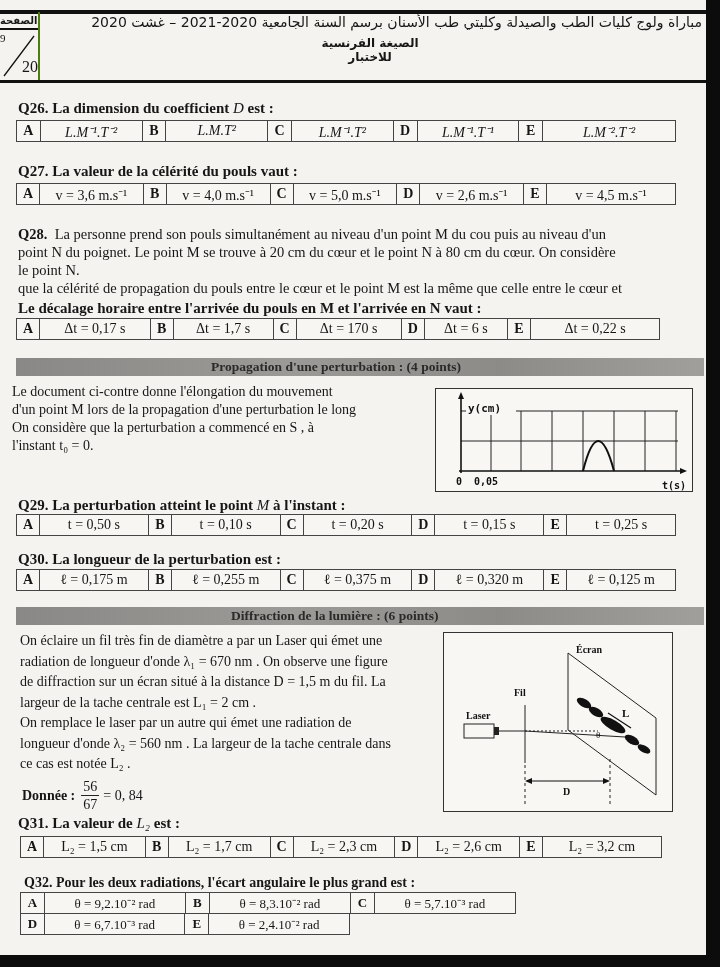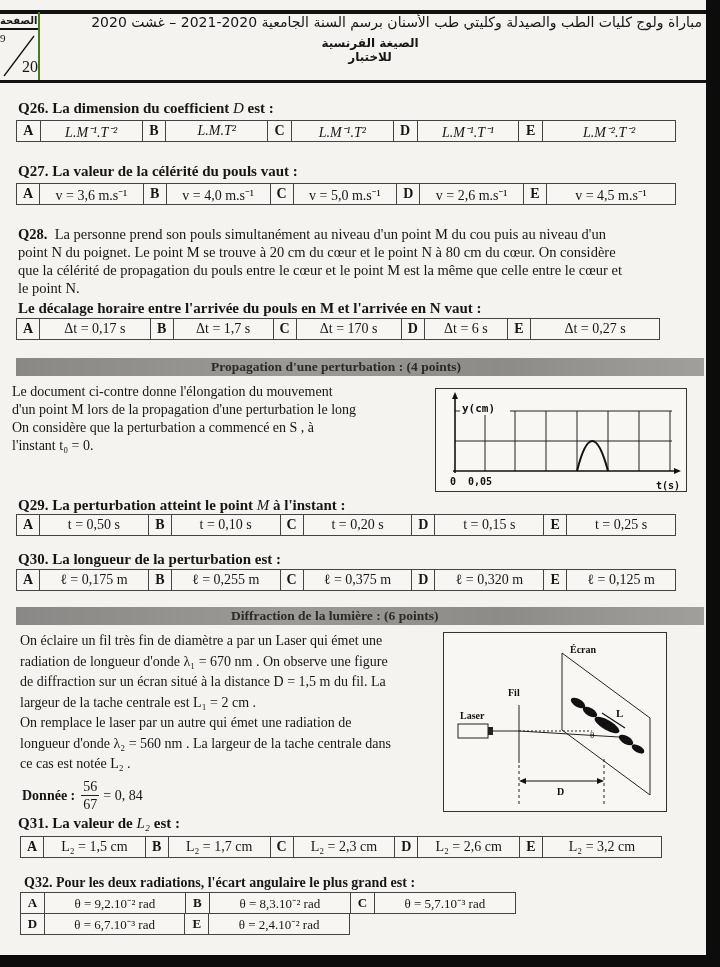--- a/index.html
+++ b/index.html
@@ -32,21 +32,21 @@
   table.opts { position:absolute; border-collapse:collapse; font-size:14px; background:#f7f6f3; }
   table.opts td { border:1px solid #444; height:20px; padding:0 4px; white-space:nowrap; text-align:center; }
   table.opts td.let { font-weight:bold; width:14px; }
 
   .para { position:absolute; font-size:14.5px; line-height:18px; }
   .band { position:absolute; left:16px; width:688px; height:18px;
     background:linear-gradient(90deg,#8a8886,#9c9a96 40%,#8d8b88 70%,#a19f9b);
     font-weight:bold; font-size:13.5px; color:#2a2a2a; }
   .band span { position:absolute; }
 
-  .fig { position:absolute; border:1px solid #333; background:#f8f7f4; }
+  .fig { position:absolute; border:1px solid #333; background:#f8f7f4;padding-left:6px; }
 </style>
 </head>
 <body>
 
 <div class="top-rule"></div>
 <div class="hdr-rule2"></div>
 <div class="right-edge"></div>
 <div class="bottom-edge"></div>
 
 <div class="page-box">
@@ -96,37 +96,37 @@
     <td>v = 2,6 m.s⁻¹</td>
     <td class="let">E</td>
     <td style="width:120px;margin-top:8px;">v = 4,5 m.s⁻¹</td>
   </tr>
 </tbody>
   </table>
 
 <div class="para" style="left:18px; top:225px; width:670px;">
   <div><b>Q28.</b>&nbsp; <span>La personne prend son pouls simultanément au niveau d'un point M du cou puis au niveau d'un</span></div>
   <div>point N du poignet. Le point M se trouve à  20 cm du cœur  et le point N à 80 cm du cœur. On considère</div>
+  <div>le point N.</div>
   <div>que la célérité de propagation du pouls entre le cœur et le point M est la même que celle entre le cœur et</div>
-  <div>le point N.</div>
 </div>
 <div class="q-title" style="top:300px;">Le  décalage horaire entre l'arrivée du pouls en M et l'arrivée en N vaut :</div>
 <table class="opts" style="left:16px; top:318px; width:644px;">
   <tbody>
       <tr>
     <td class="let">A</td>
     <td>Δt = 0,17 s</td>
     <td class="let">B</td>
     <td>Δt = 1,7 s</td>
     <td class="let">C</td>
     <td>Δt = 170 s</td>
     <td class="let">D</td>
     <td>Δt = 6 s</td>
     <td class="let">E</td>
-    <td style="width:120px;">Δt = 0,27 s</td>
+    <td style="width:120px;">Δt = 0,22 s</td>
   </tr>
 </tbody>
   </table>
 
 <div class="band" style="top:358px;">
   <span style="left:195px; top:1px;">Propagation d'une perturbation : (4 points)</span>
 </div>
 <div class="para" style="left:12px; top:383px; width:420px; font-size:14px;">
   <div>Le document ci-contre donne  l'élongation du mouvement</div>
   <div>d'un  point M lors de la  propagation d'une perturbation le long</div>

